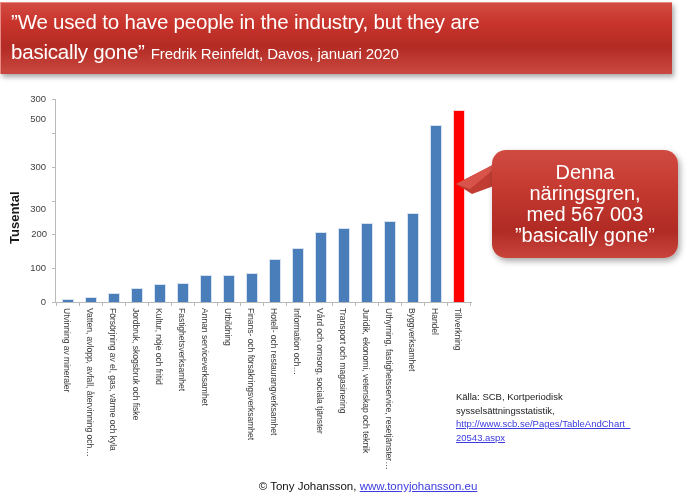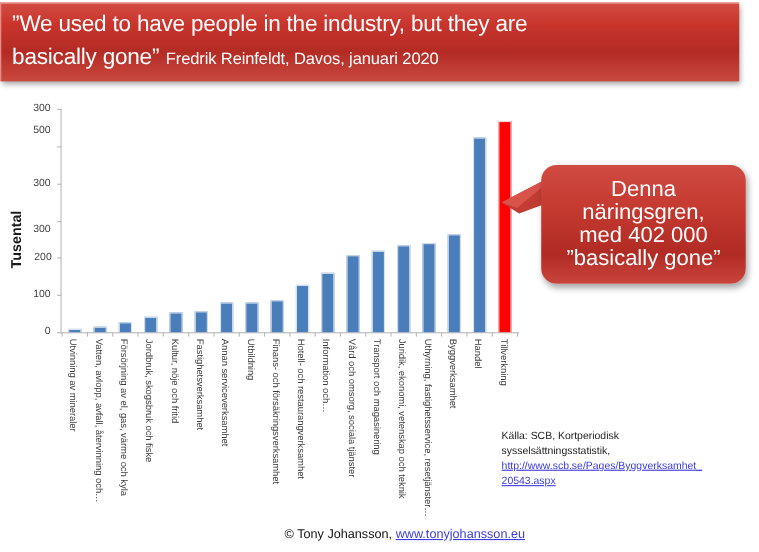--- a/index.html
+++ b/index.html
@@ -201,29 +201,29 @@
 
 </div>
 
 <svg id="callout-tail" viewBox="0 0 60 50">
   <path d="M58,6 L4,34 L20,44 L58,30 Z" fill="#c13c33"></path>
   <path d="M58,6 L4,34 L18,39 Z" fill="#d8544b"></path>
 </svg>
 <div id="callout">
   <div>
     <div>Denna näringsgren,</div>
-    <div>med 402 000</div>
+    <div>med 567 003</div>
     <div>”basically gone”</div>
   </div>
 </div>
 
 <div id="source-note">
   <div>Källa: SCB, Kortperiodisk</div>
   <div>sysselsättningsstatistik,</div>
-  <a href="#"><span>http://www.scb.se/Pages/Byggverksamhet</span>_<br><span>20543.aspx</span></a>
+  <a href="#"><span>http://www.scb.se/Pages/TableAndChart</span>_<br><span>20543.aspx</span></a>
 </div>
 
 <div id="footer">
   <span id="footer-inner">
     <span>© Tony Johansson,</span>
     <a class="site" href="#">www.tonyjohansson.eu</a>
   </span>
 </div>
 
 </body></html>

